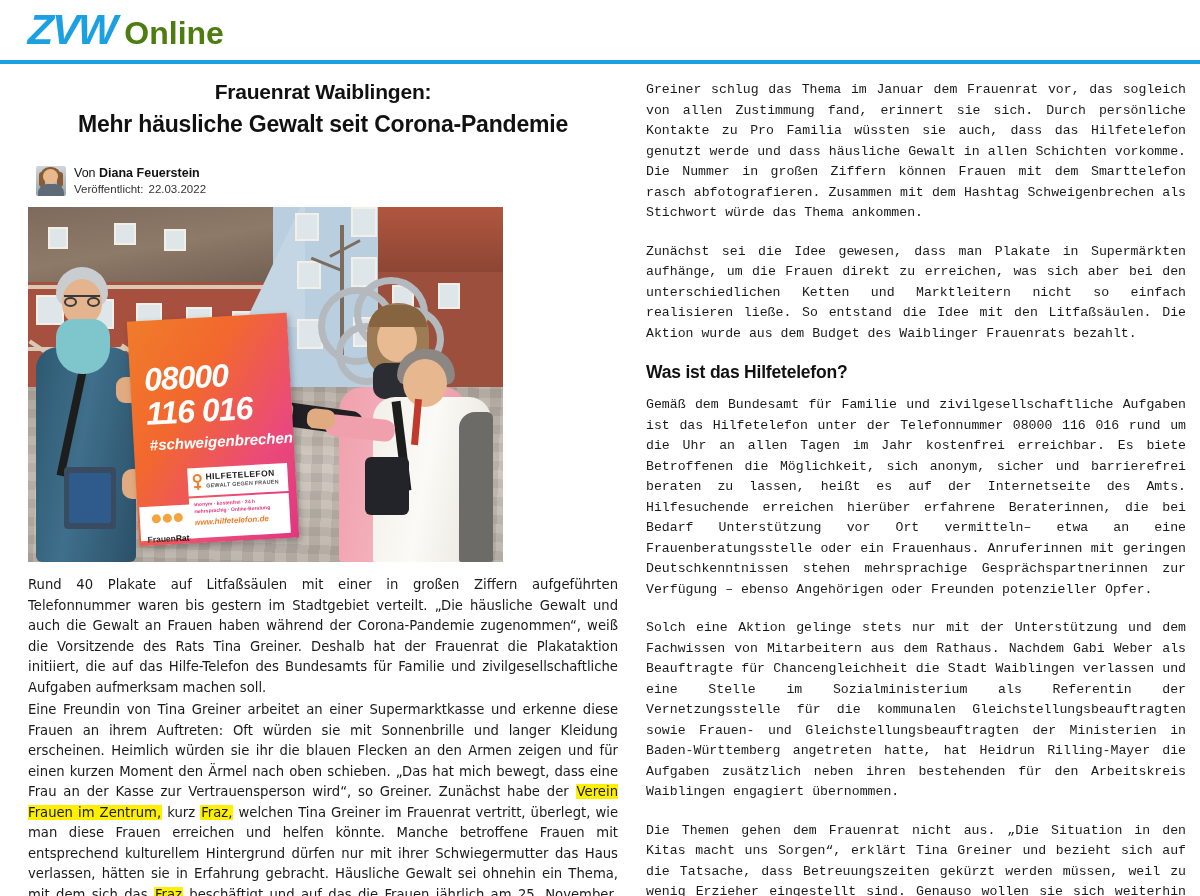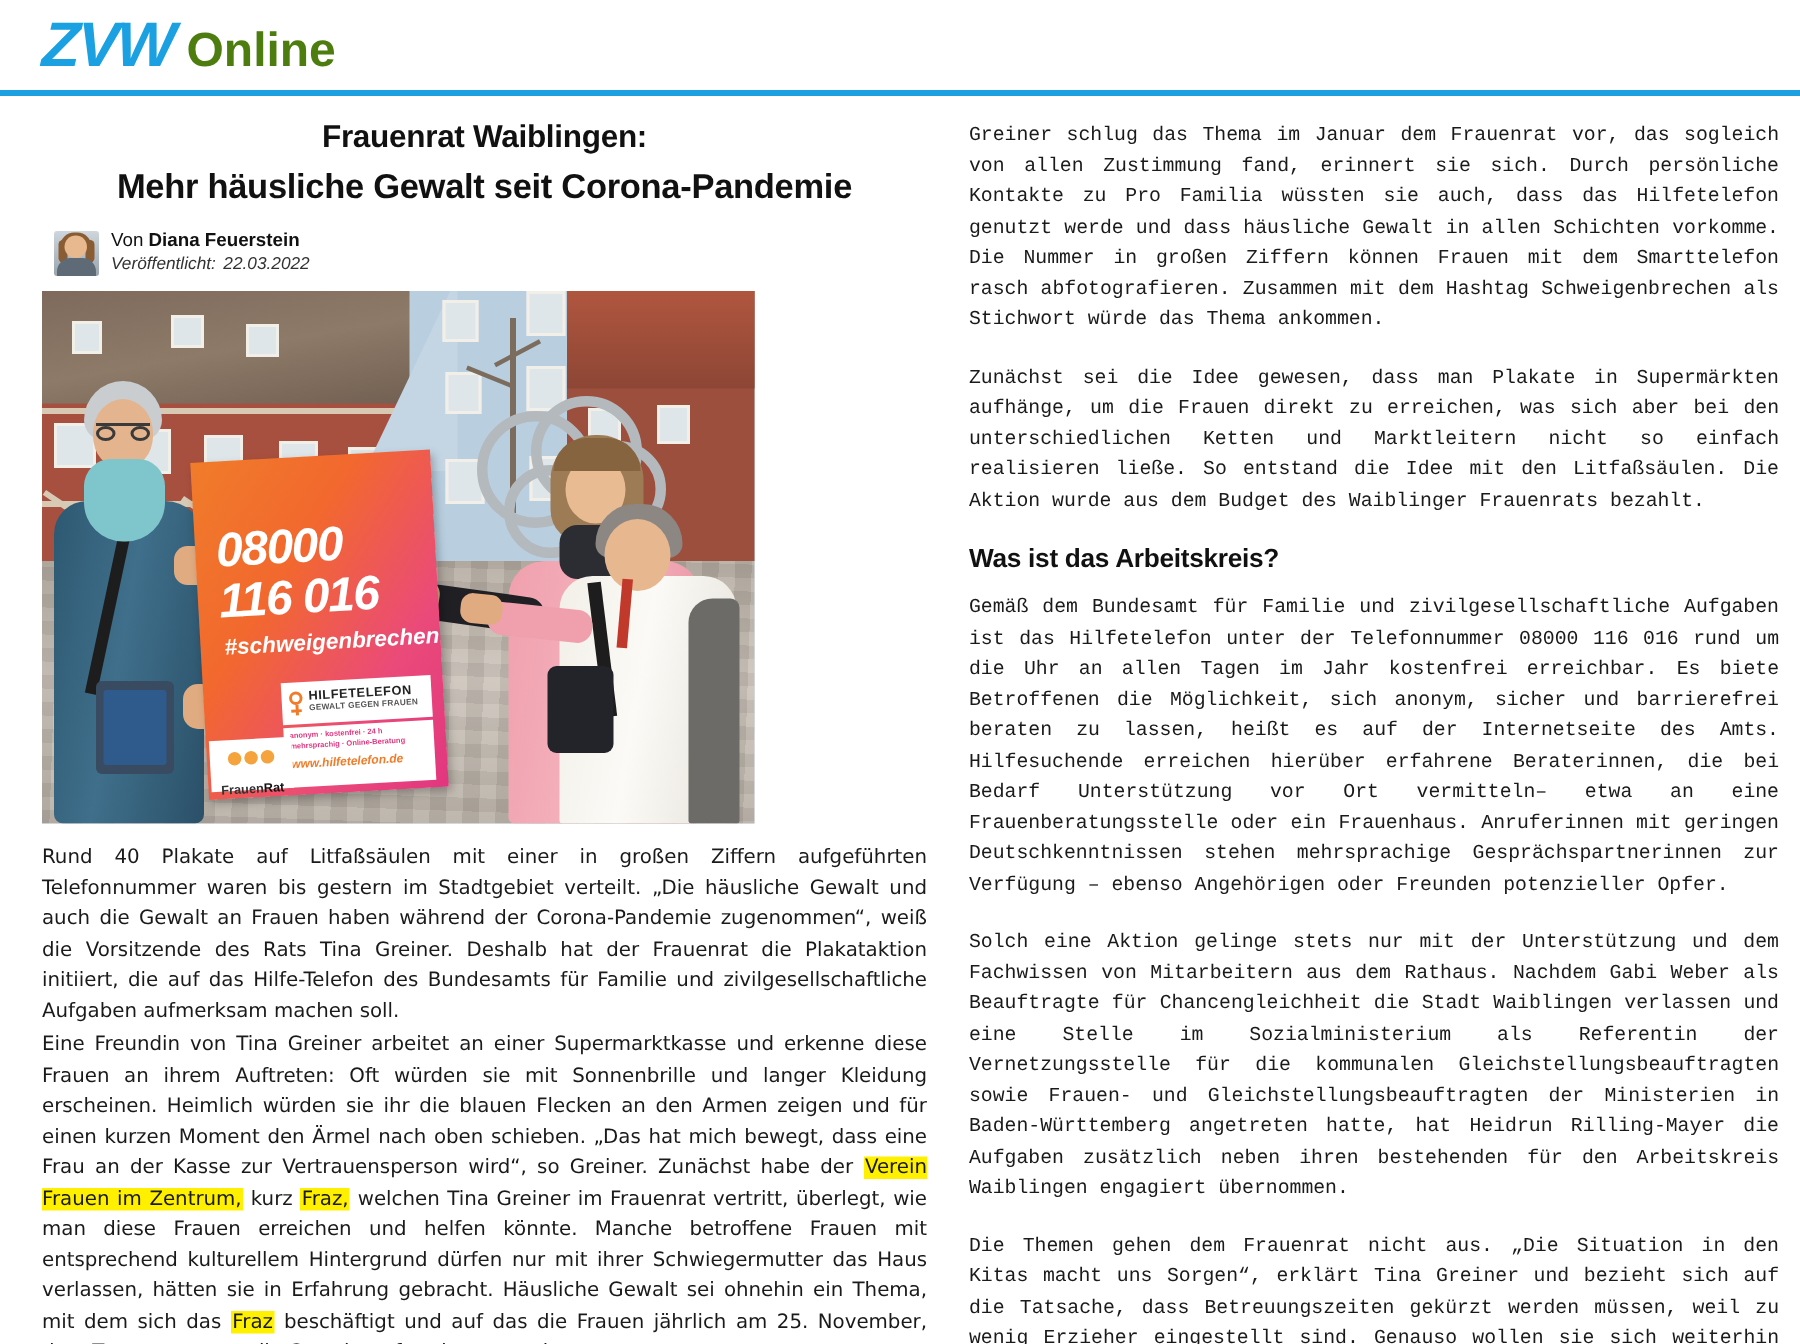--- a/index.html
+++ b/index.html
@@ -70,23 +70,22 @@
     margin: 0;
     letter-spacing: -0.2px;
     text-align: center;
   }
   h1.kicker { font-size: 21px; line-height: 28px; }
   h1.headline { font-size: 23px; line-height: 31px; margin-top: 3px; }
 
   
   .byline {
     display: flex;
-    align-items: center;
     gap: 8px;
-    margin-top: 13px;
+    margin-top: 26px;
     margin-left: 8px;
   }
   .avatar {
     width: 30px; height: 30px;
     border-radius: 2px;
     overflow: hidden;
     flex: 0 0 30px;
     background: linear-gradient(#cfd6dc, #98a4ae);
     position: relative;
   }
@@ -121,21 +120,21 @@
   .avatar .body {
     position: absolute;
     left: 2px; bottom: 0;
     width: 26px; height: 12px;
     border-radius: 9px 9px 0 0;
     background: #5e6b76;
   }
   .byline-text { font-family: "Liberation Sans", sans-serif; }
   .byline-row1 { font-size: 12.5px; color: #111; line-height: 15px; }
   .byline-row1 b { font-weight: bold; }
-  .byline-row2 { font-size: 11.5px; color: #333; line-height: 15px; margin-top: 1px; font-style: italic; }
+  .byline-row2 { font-size: 11.5px; color: #333; line-height: 15px; margin-top: 1px; }
   .byline-row2 .dt { margin-left: 5px; }
 
   
   .photo {
     position: relative;
     width: 475px; height: 355px;
     margin-top: 10px;
     overflow: hidden;
     background: #b9c4cc;
   }
@@ -579,20 +578,20 @@
       </div>
 
       <p class="body">Rund 40 Plakate auf Litfaßsäulen mit einer in großen Ziffern aufgeführten Telefonnummer waren bis gestern im Stadtgebiet verteilt. „Die häusliche Gewalt und auch die Gewalt an Frauen haben während der Corona-Pandemie zugenommen“, weiß die Vorsitzende des Rats Tina Greiner. Deshalb hat der Frauenrat die Plakataktion initiiert, die auf das Hilfe-Telefon des Bundesamts für Familie und zivilgesellschaftliche Aufgaben aufmerksam machen soll.</p>
 
       <p class="body tight" style="margin-top:2px;"><span>Eine Freundin von Tina Greiner arbeitet an einer Supermarktkasse und erkenne diese Frauen an ihrem Auftreten: Oft würden sie mit Sonnenbrille und langer Kleidung erscheinen. Heimlich würden sie ihr die blauen Flecken an den Armen zeigen und für einen kurzen Moment den Ärmel nach oben schieben. „Das hat mich bewegt, dass eine Frau an der Kasse zur Vertrauensperson wird“, so Greiner. Zunächst habe der </span><mark class="hl">Verein Frauen im Zentrum,</mark><span> kurz </span><mark class="hl">Fraz,</mark><span> welchen Tina Greiner im Frauenrat vertritt, überlegt, wie man diese Frauen erreichen und helfen könnte. Manche betroffene Frauen mit entsprechend kulturellem Hintergrund dürfen nur mit ihrer Schwiegermutter das Haus verlassen, hätten sie in Erfahrung gebracht. Häusliche Gewalt sei ohnehin ein Thema, mit dem sich das </span><mark class="hl">Fraz</mark><span> beschäftigt und auf das die Frauen jährlich am 25. November, dem Tag gegen sexuelle Gewalt, aufmerksam machen.</span></p>
     </div>
 
     <div class="col-right">
       <p class="body">Greiner schlug das Thema im Januar dem Frauenrat vor, das sogleich von allen Zustimmung fand, erinnert sie sich. Durch persönliche Kontakte zu Pro Familia wüssten sie auch, dass das Hilfetelefon genutzt werde und dass häusliche Gewalt in allen Schichten vorkomme. Die Nummer in großen Ziffern können Frauen mit dem Smarttelefon rasch abfotografieren. Zusammen mit dem Hashtag Schweigenbrechen als Stichwort würde das Thema ankommen.</p>
       <p class="body">Zunächst sei die Idee gewesen, dass man Plakate in Supermärkten aufhänge, um die Frauen direkt zu erreichen, was sich aber bei den unterschiedlichen Ketten und Marktleitern nicht so einfach realisieren ließe. So entstand die Idee mit den Litfaßsäulen. Die Aktion wurde aus dem Budget des Waiblinger Frauenrats bezahlt.</p>
-      <h2 class="sub">Was ist das Arbeitskreis?</h2>
+      <h2 class="sub">Was ist das Hilfetelefon?</h2>
       <p class="body">Gemäß dem Bundesamt für Familie und zivilgesellschaftliche Aufgaben ist das Hilfetelefon unter der Telefonnummer 08000 116 016 rund um die Uhr an allen Tagen im Jahr kostenfrei erreichbar. Es biete Betroffenen die Möglichkeit, sich anonym, sicher und barrierefrei beraten zu lassen, heißt es auf der Internetseite des Amts. Hilfesuchende erreichen hierüber erfahrene Beraterinnen, die bei Bedarf Unterstützung vor Ort vermitteln– etwa an eine Frauenberatungsstelle oder ein Frauenhaus. Anruferinnen mit geringen Deutschkenntnissen stehen mehrsprachige Gesprächspartnerinnen zur Verfügung – ebenso Angehörigen oder Freunden potenzieller Opfer.</p>
       <p class="body">Solch eine Aktion gelinge stets nur mit der Unterstützung und dem Fachwissen von Mitarbeitern aus dem Rathaus. Nachdem Gabi Weber als Beauftragte für Chancengleichheit die Stadt Waiblingen verlassen und eine Stelle im Sozialministerium als Referentin der Vernetzungsstelle für die kommunalen Gleichstellungsbeauftragten sowie Frauen- und Gleichstellungsbeauftragten der Ministerien in Baden-Württemberg angetreten hatte, hat Heidrun Rilling-Mayer die Aufgaben zusätzlich neben ihren bestehenden für den Arbeitskreis Waiblingen engagiert übernommen.</p>
       <p class="body">Die Themen gehen dem Frauenrat nicht aus. „Die Situation in den Kitas macht uns Sorgen“, erklärt Tina Greiner und bezieht sich auf die Tatsache, dass Betreuungszeiten gekürzt werden müssen, weil zu wenig Erzieher eingestellt sind. Genauso wollen sie sich weiterhin für geflüchtete Frauen einsetzen – für die, die 2015 nach Waiblingen kamen, sowie auch für Frauen aus der Ukraine, die neu nach Waiblingen kommen. Wie, das soll bei der kommenden Sitzung des Plenums besprochen werden.</p>
     </div>
 
   </div>
 </div>
 
 </body></html>

